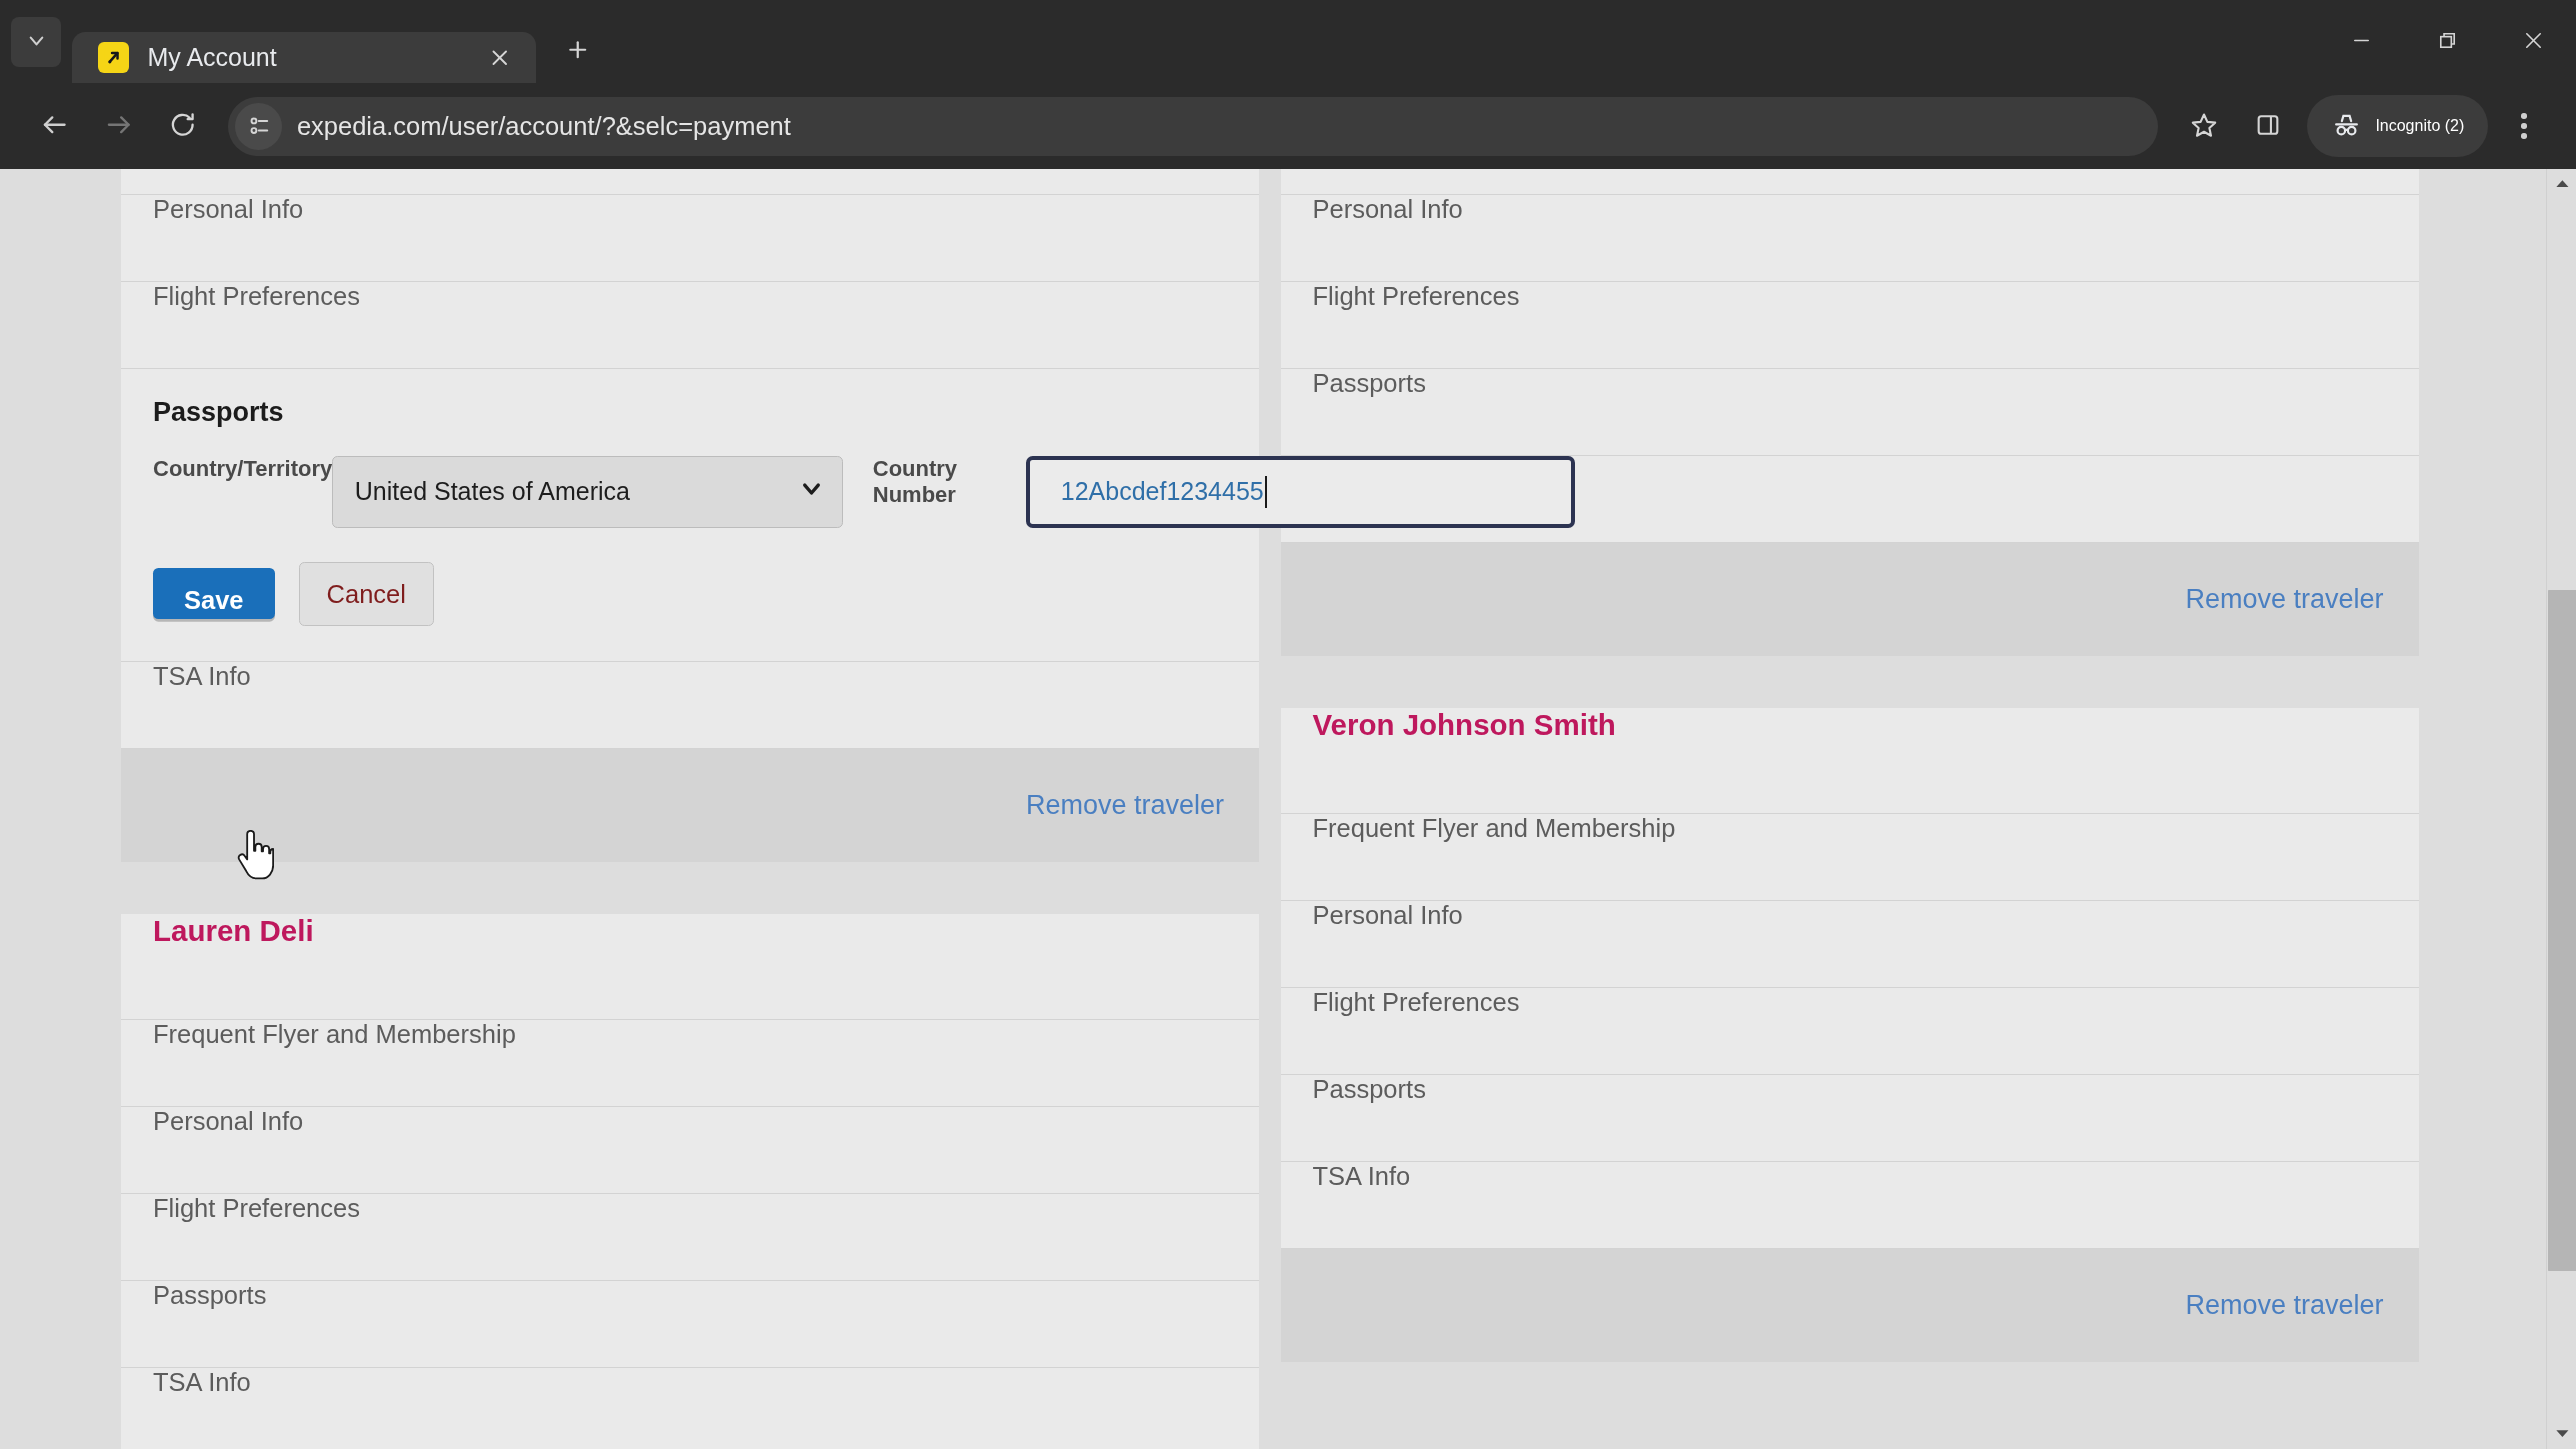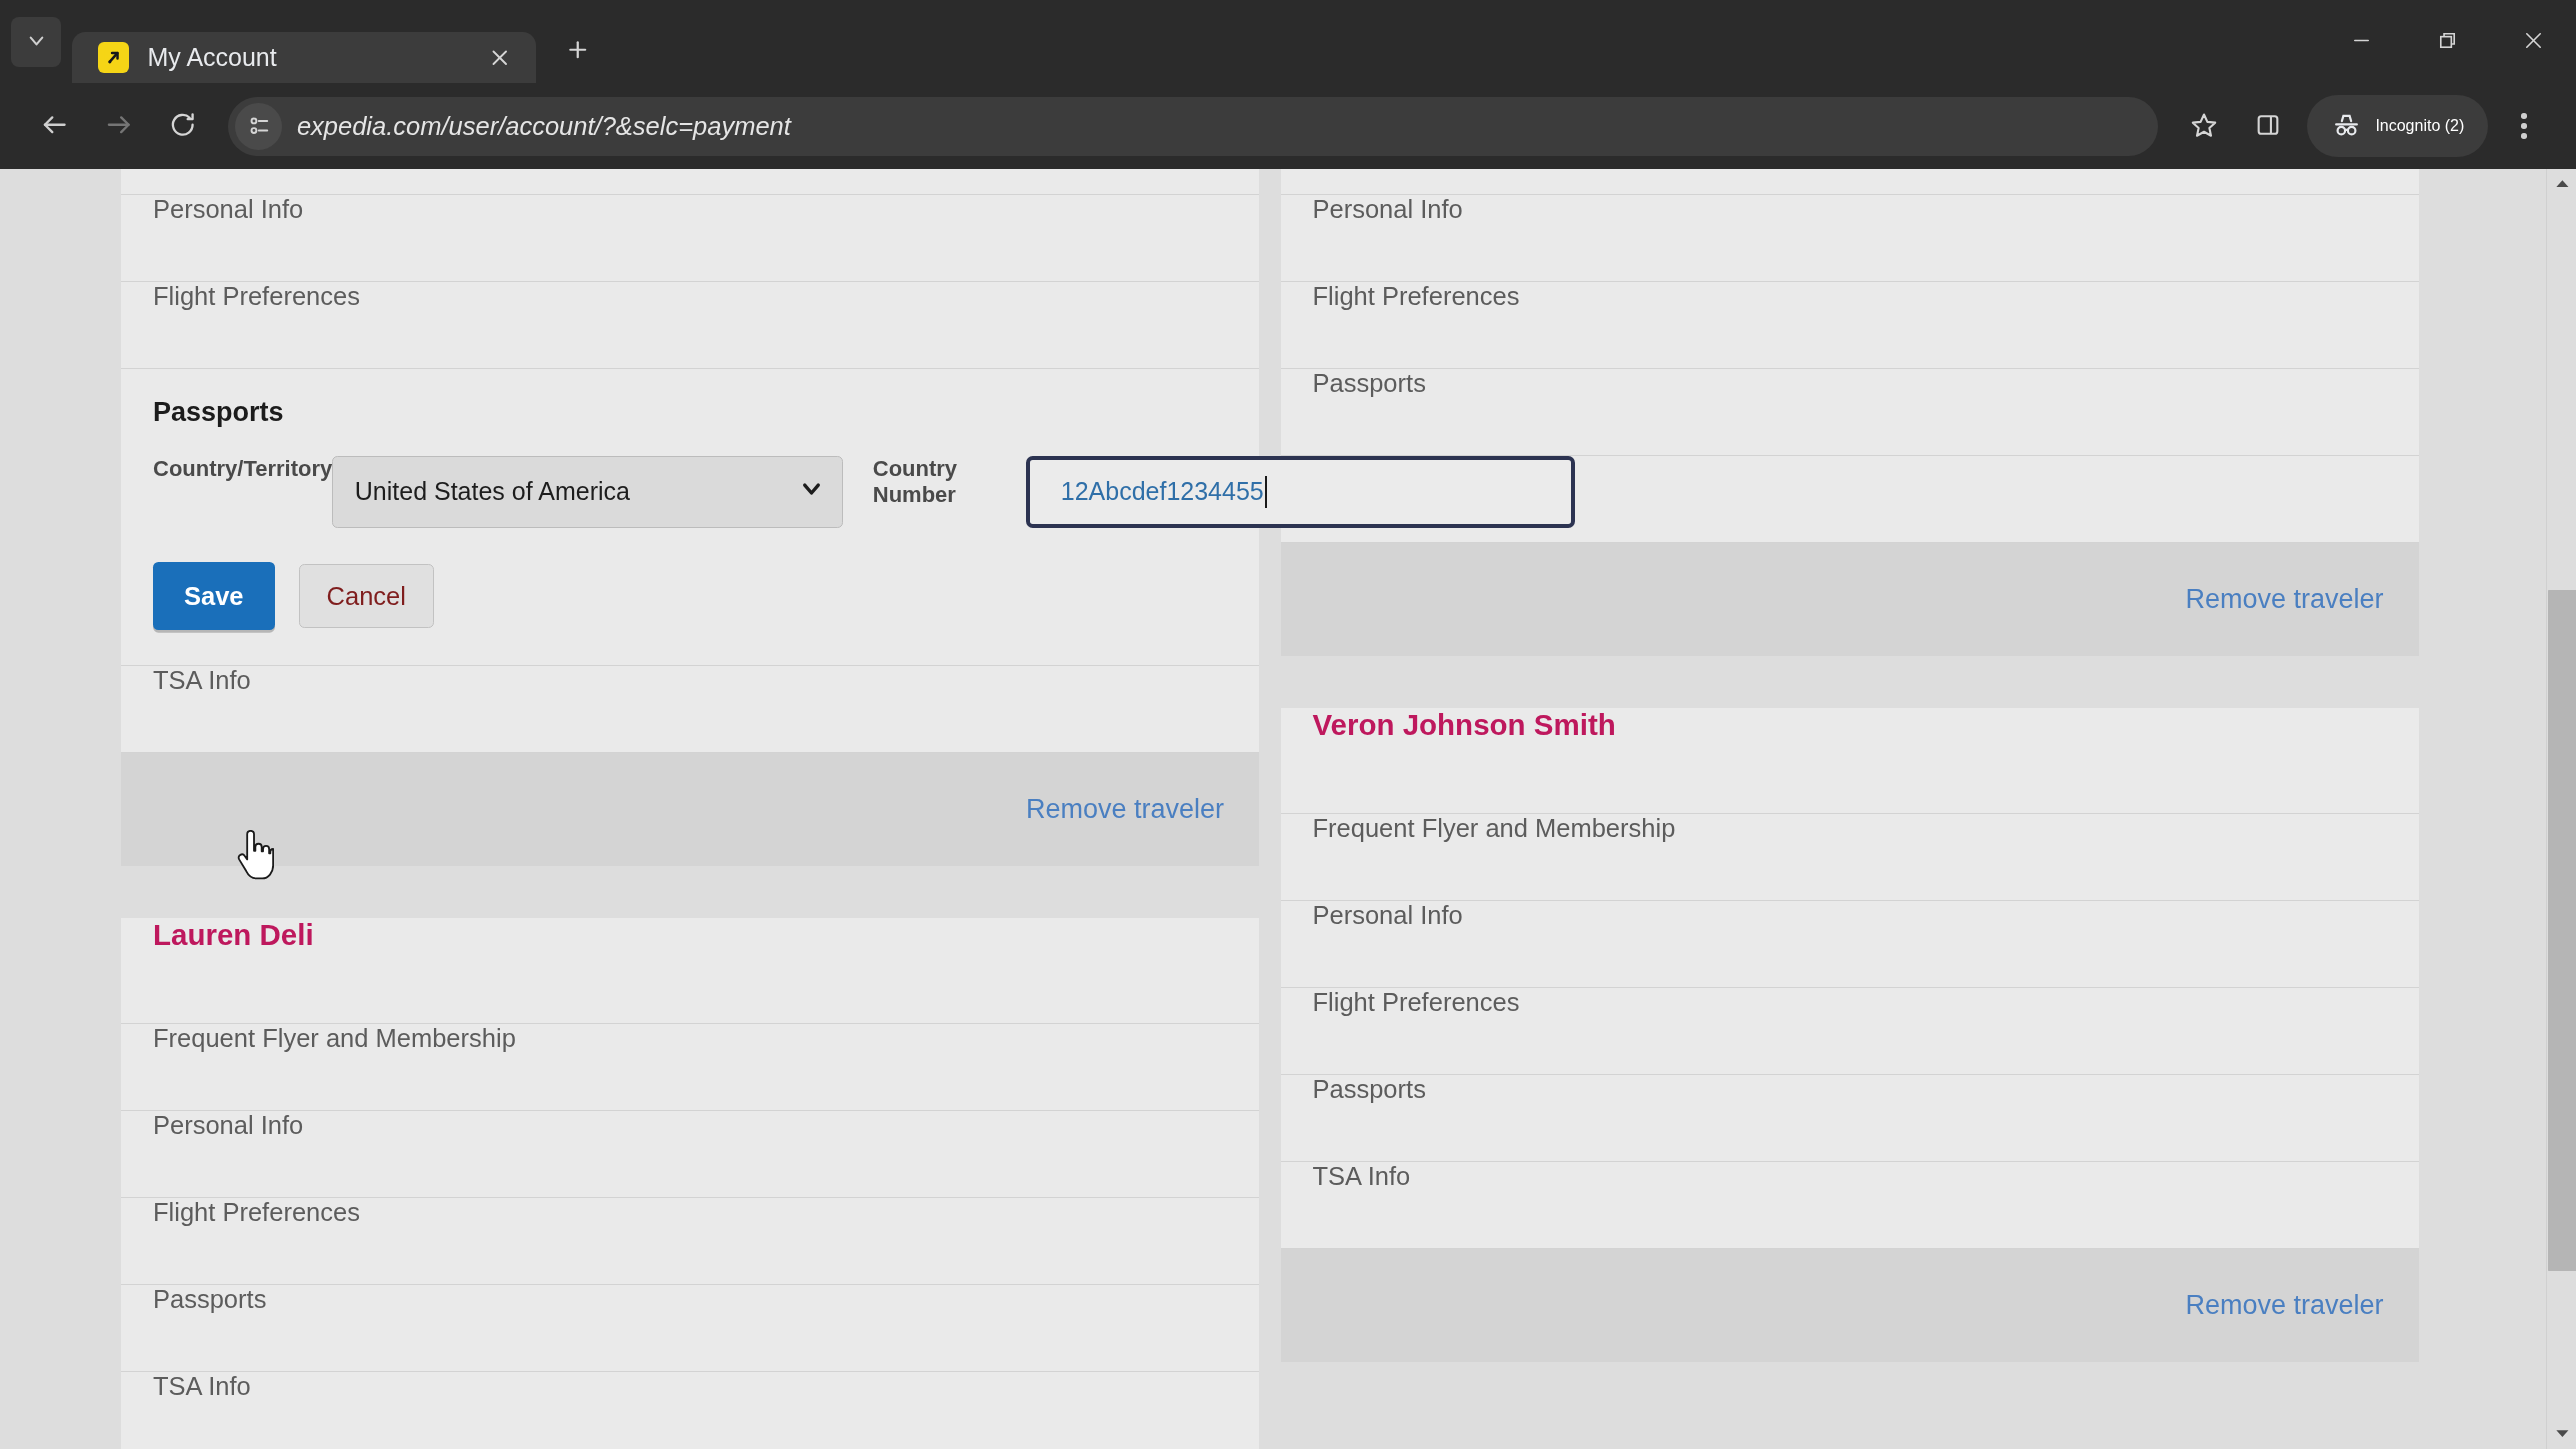--- a/index.html
+++ b/index.html
@@ -128,21 +128,20 @@
     flex: 0 0 auto;
     margin-right: 14.8px;
   }
   .omni-icon svg { width: 25.5px; height: 25.5px; }
   .omni-url {
     color: #e5e5e5;
     font-size: 25.5px;
     white-space: nowrap;
     overflow: hidden;
     flex: 1 1 auto;
-    font-style: italic;
   }
 
   .tb-right { display: flex; align-items: center; flex: 0 0 auto; }
   .tb-icon {
     width: 64px; height: 64px;
     border-radius: 50%;
     display: flex; align-items: center; justify-content: center;
   }
   .tb-icon svg { width: 28px; height: 28px; }
 
@@ -284,21 +283,21 @@
     margin-top: 34px;
   }
   .btn-save {
     background: #1a6fba;
     border: none;
     border-radius: 5.4px;
     color: #ffffff;
     font-size: 25.5px;
     font-weight: bold;
     padding: 0 31px;
-    height: 68px;
+    height: 51px;
     line-height: 64px;
     box-shadow: 0 2.7px 0 rgba(0,0,0,.22);
   }
   .btn-cancel {
     background: #e0e0e0;
     border: 1.3px solid #c2c2c2;
     border-radius: 5.4px;
     color: #7f1d1d;
     font-size: 25.5px;
     padding: 0 27px;

